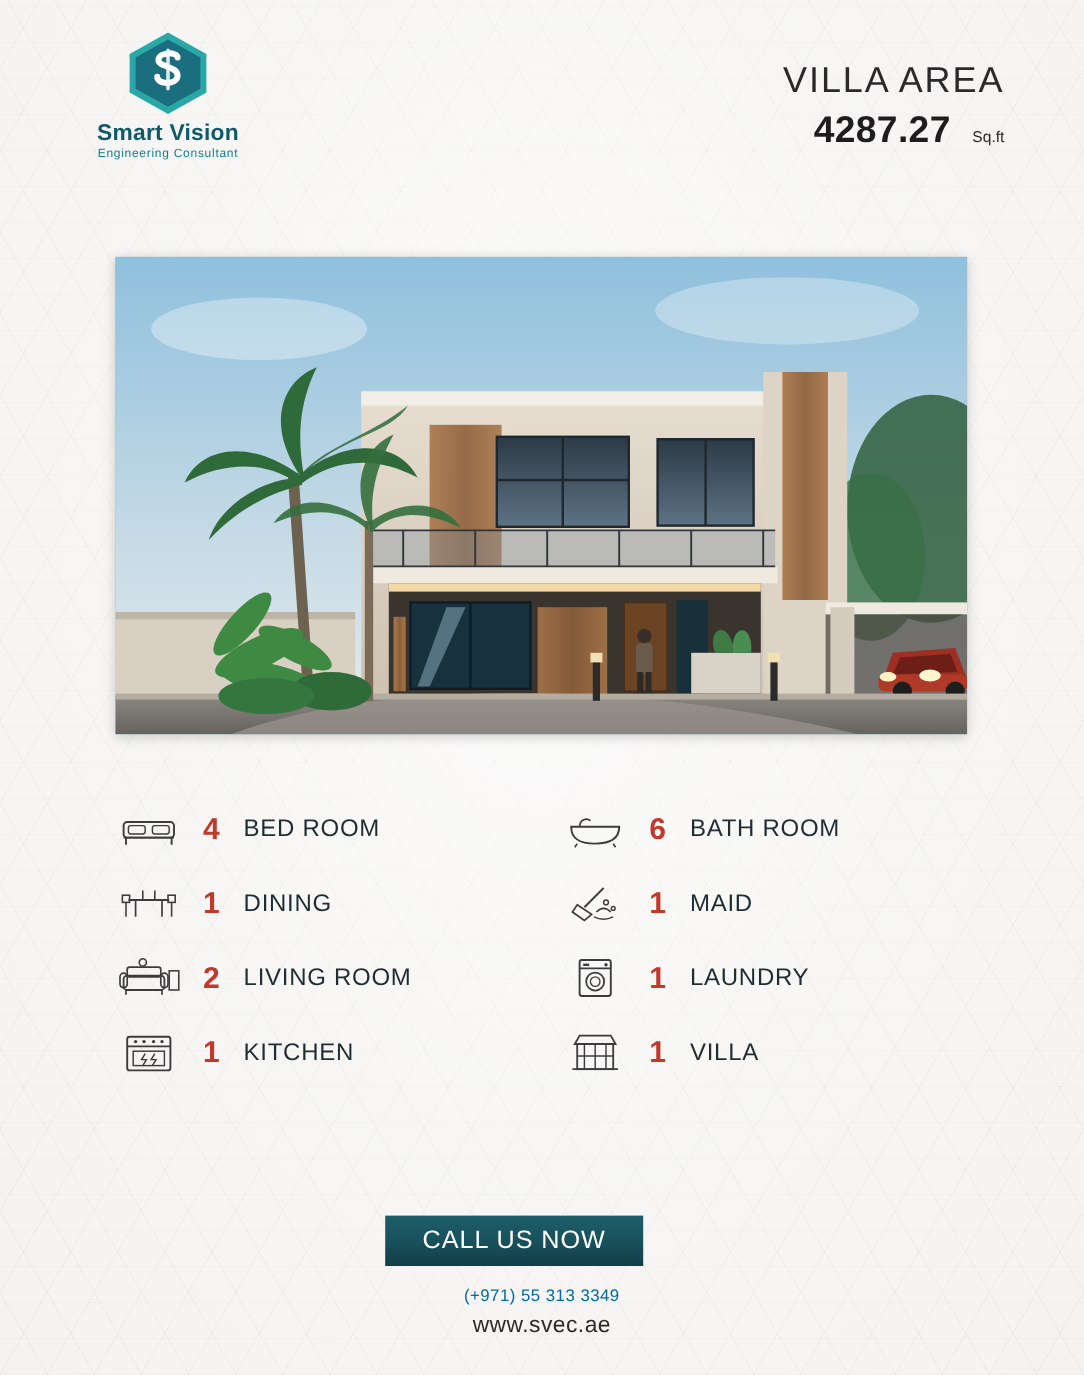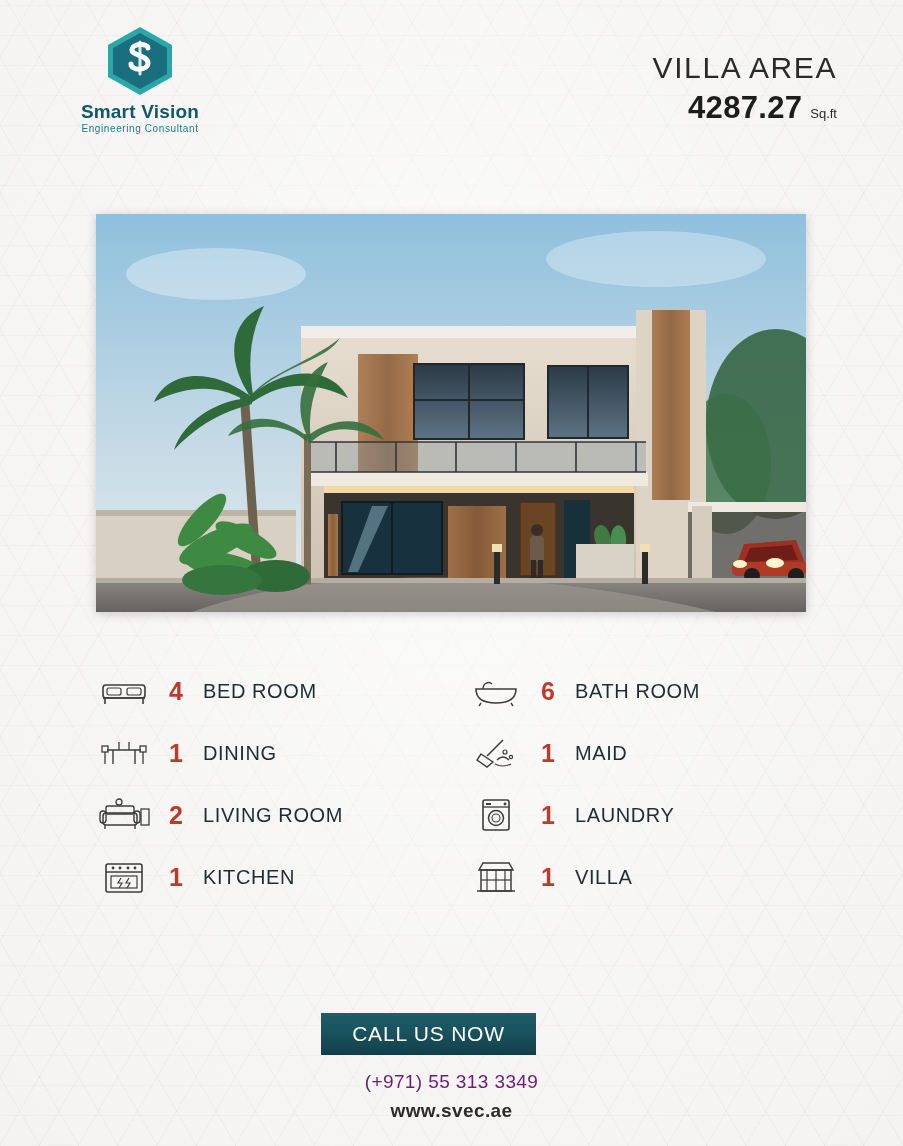--- a/index.html
+++ b/index.html
@@ -85,21 +85,21 @@
     letter-spacing: 1.6px;
     color: #2a2a2a;
     font-weight: normal;
     line-height: 1.05;
   }
   .villa-value-row {
     margin-top: 6px;
     display: flex;
     align-items: baseline;
     justify-content: flex-end;
-    gap: 8px;
+    gap: 18px;
   }
   .villa-value {
     font-size: 31px;
     font-weight: bold;
     color: #1d1d1d;
     letter-spacing: 0.3px;
   }
   .villa-unit {
     font-size: 13px;
     color: #2a2a2a;
@@ -176,30 +176,29 @@
     cursor: pointer;
     font-family: "Liberation Sans", sans-serif;
   }
   .contact {
     position: absolute;
     left: 0; right: 0;
     top: 1071px;
     text-align: center;
   }
   .phone {
-    font-size: 19px;
-    color: #701a75;
+    font-size: 14px;
+    color: #0369a1;
     letter-spacing: 0.4px;
   }
   .website {
     font-size: 19px;
     color: #2b2b2b;
     letter-spacing: 0.4px;
     margin-top: 7px;
-    font-weight: bold;
   }
 </style>
 </head>
 <body>
 
 <div class="bg-pattern"></div>
 <div class="bg-vignette"></div>
 
 <div class="page">
 

